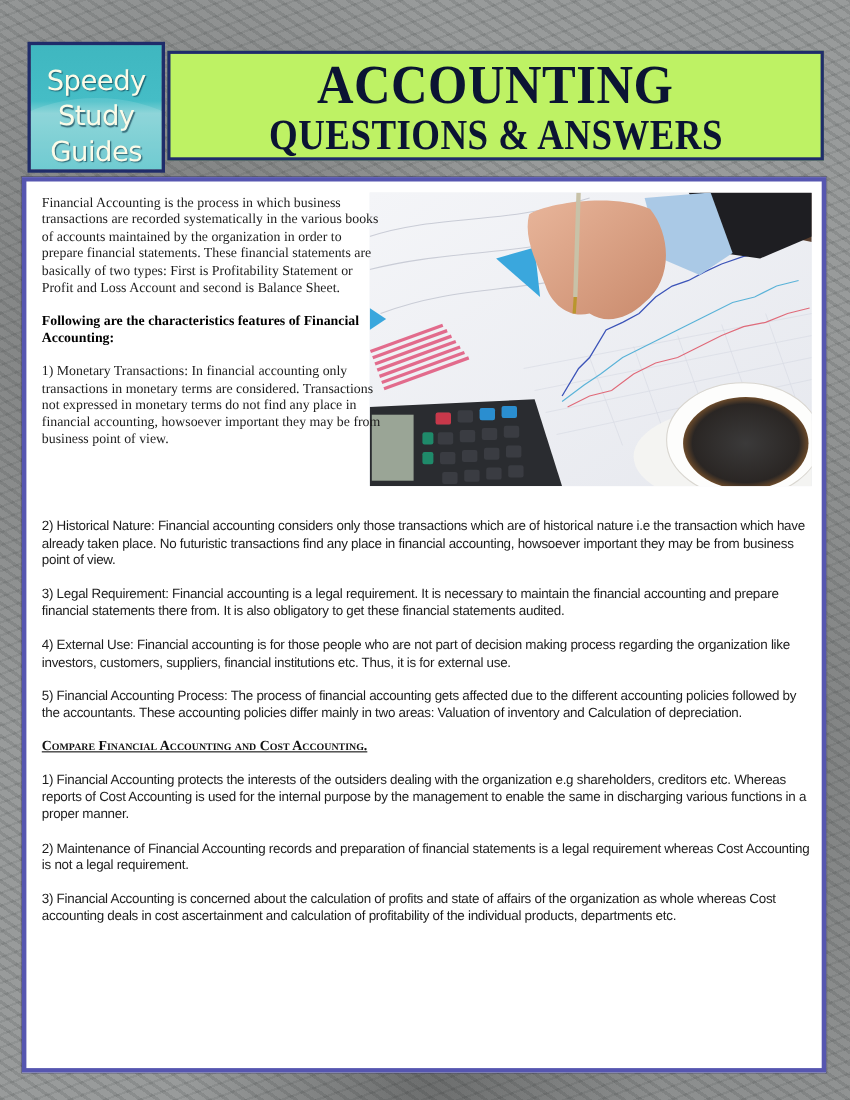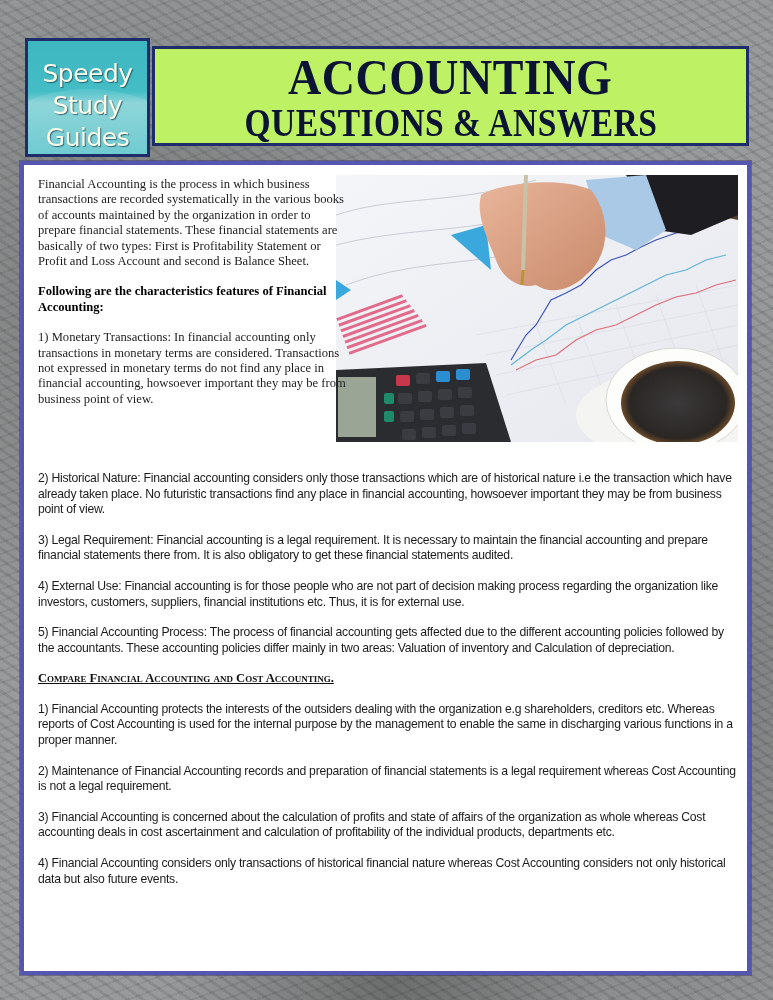--- a/index.html
+++ b/index.html
@@ -197,16 +197,15 @@
 
   <div class="full-col">
     <p>2) Historical Nature: Financial accounting considers only those transactions which are of historical nature i.e the transaction which have already taken place. No futuristic transactions find any place in financial accounting, howsoever important they may be from business point of view.</p>
     <p>3) Legal Requirement: Financial accounting is a legal requirement. It is necessary to maintain the financial accounting and prepare financial statements there from. It is also obligatory to get these financial statements audited.</p>
     <p>4) External Use: Financial accounting is for those people who are not part of decision making process regarding the organization like investors, customers, suppliers, financial institutions etc. Thus, it is for external use.</p>
     <p>5) Financial Accounting Process: The process of financial accounting gets affected due to the different accounting policies followed by the accountants. These accounting policies differ mainly in two areas: Valuation of inventory and Calculation of depreciation.</p>
     <p class="heading">Compare Financial Accounting and Cost Accounting.</p>
     <p>1) Financial Accounting protects the interests of the outsiders dealing with the organization e.g shareholders, creditors etc. Whereas reports of Cost Accounting is used for the internal purpose by the management to enable the same in discharging various functions in a proper manner.</p>
     <p>2) Maintenance of Financial Accounting records and preparation of financial statements is a legal requirement whereas Cost Accounting is not a legal requirement.</p>
     <p>3) Financial Accounting is concerned about the calculation of profits and state of affairs of the organization as whole whereas Cost accounting deals in cost ascertainment and calculation of profitability of the individual products, departments etc.</p>
-    <p>4) Financial Accounting considers only transactions of historical financial nature whereas Cost Accounting considers not only historical data but also future events.</p>
   </div>
 
 </div>
 
 </body></html>

